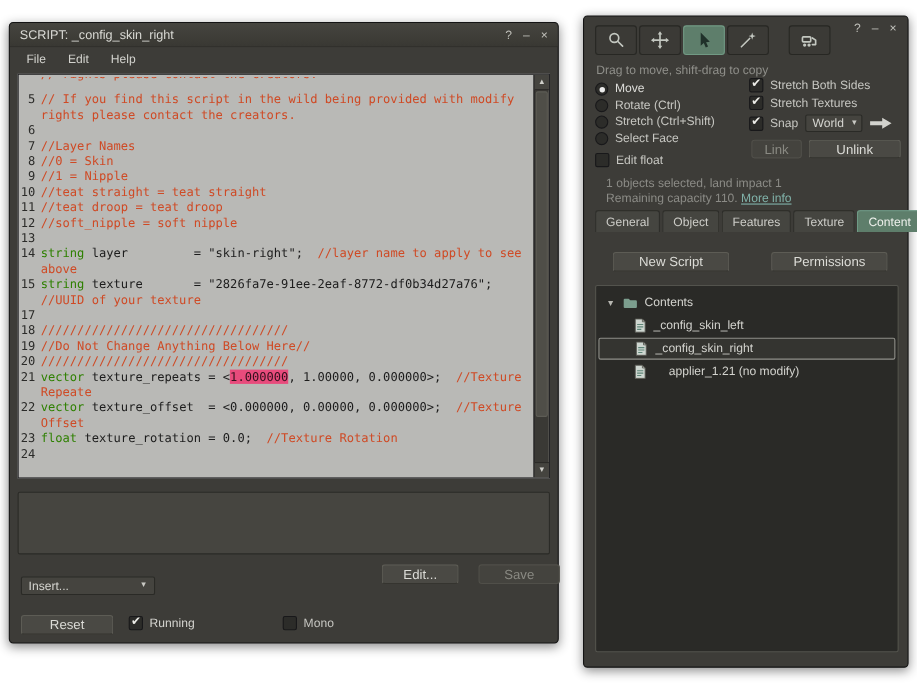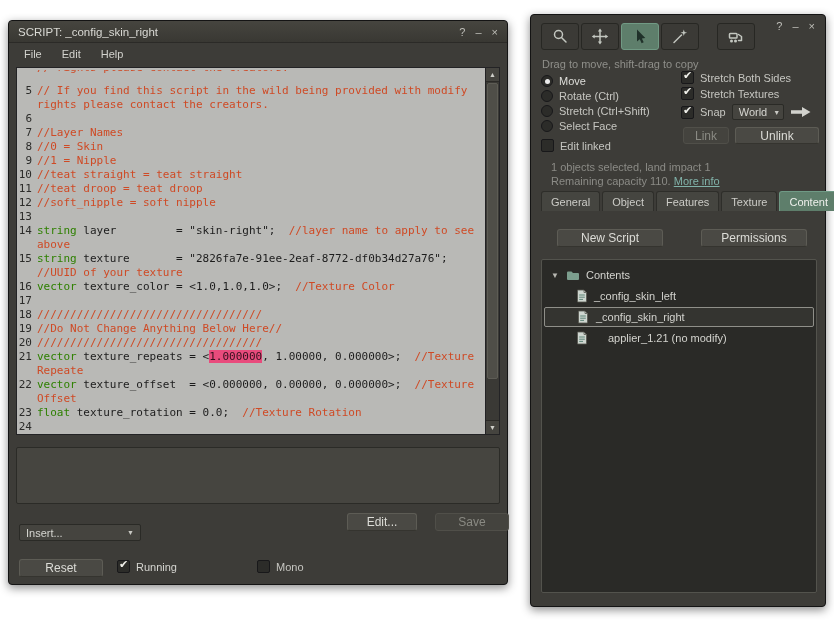--- a/index.html
+++ b/index.html
@@ -167,24 +167,20 @@
         </div>
         <div class="crow">
           <span class="gut">14</span>
           <span class="code"><span class="sg-k">string</span><span class="sg-p"> layer         = "skin-right";  </span><span class="sg-c">//layer name to apply to see above</span></span>
         </div>
         <div class="crow">
           <span class="gut">15</span>
           <span class="code"><span class="sg-k">string</span><span class="sg-p"> texture       = "2826fa7e-91ee-2eaf-8772-df0b34d27a76"; </span><span class="sg-c">//UUID of your texture</span></span>
         </div>
         <div class="crow">
-          <span class="gut">16</span>
-          <span class="code"><span class="sg-k">vector</span><span class="sg-p"> texture_color = &lt;1.0,1.0,1.0&gt;;  </span><span class="sg-c">//Texture Color</span></span>
-        </div>
-        <div class="crow">
           <span class="gut">17</span>
           <span class="code"></span>
         </div>
         <div class="crow">
           <span class="gut">18</span>
           <span class="code"><span class="sg-c">//////////////////////////////////</span></span>
         </div>
         <div class="crow">
           <span class="gut">19</span>
           <span class="code"><span class="sg-c">//Do Not Change Anything Below Here//</span></span>
@@ -325,21 +321,21 @@
         <path d="M1 4.2 H12 V1 L20.5 6 L12 11 V7.8 H1 Z" fill="#d2d2cd"></path>
       </svg>
     </span>
   </div>
 
   <div class="btn disabled" id="link-btn">Link</div>
   <div class="btn" id="unlink-btn">Unlink</div>
 
   <div class="checkbox-row" style="left:10px; top:124px;">
     <span class="cb"></span>
-    <span>Edit linked</span>
+    <span>Edit float</span>
   </div>
 
   <div class="status" style="left:11px; top:146px;">1 objects selected, land impact 1</div>
   <div class="status" style="left:11px; top:160px;">
     <span>Remaining capacity 110.</span>
     <span class="link">More info</span>
   </div>
 
   <div class="tabs">
     <div class="tab">General</div>

